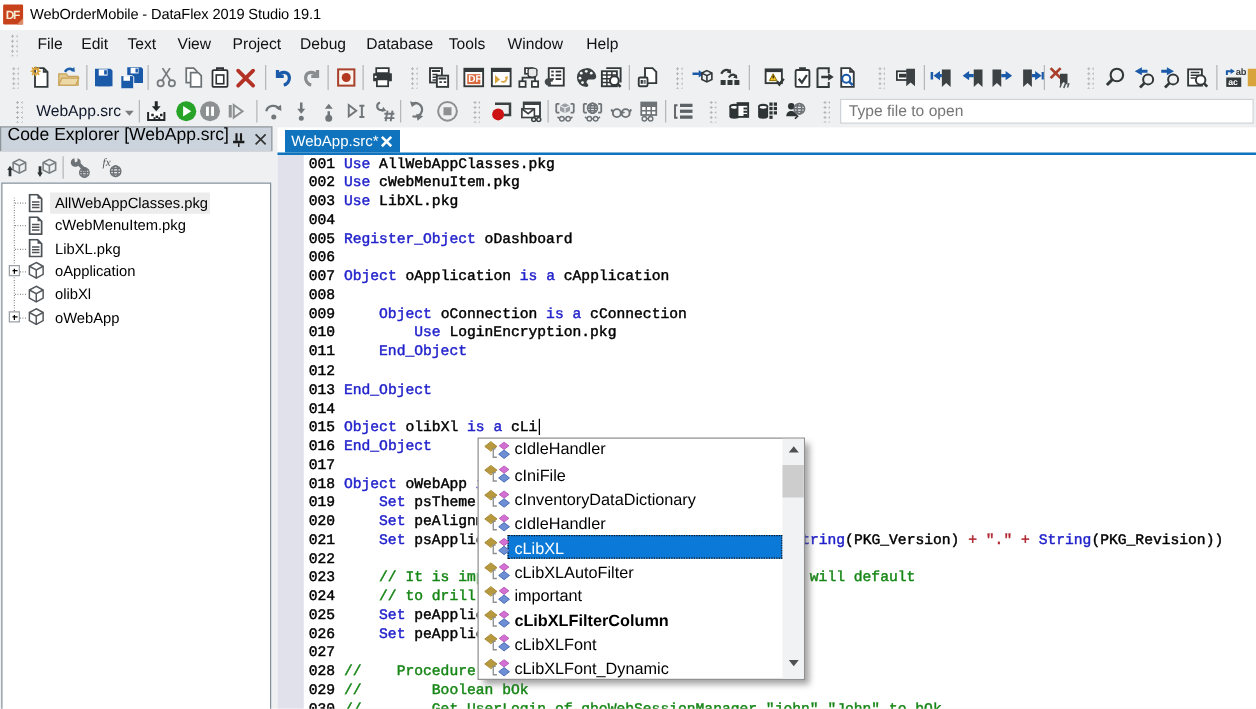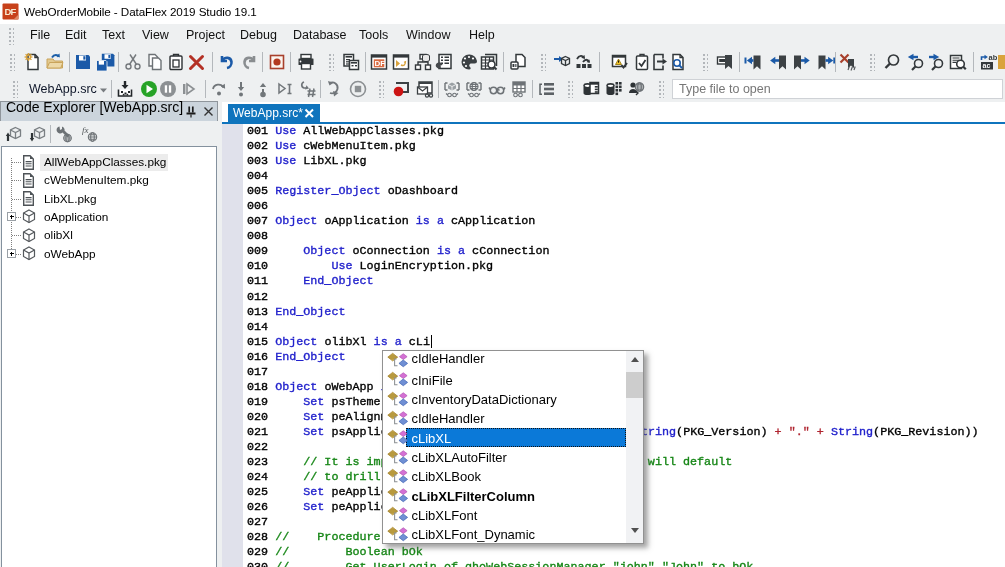--- a/index.html
+++ b/index.html
@@ -752,21 +752,21 @@
       <span class="lbl" style="position:absolute;left:27.5px;top:2.5px;">cLibXLAutoFilter</span>
     </div>
     <div class="prow" style="top:466.8px;width:242px;">
       <svg width="25" height="19" viewBox="0 0 26 19" style="position:absolute;left:1px;top:0;z-index:2">
         <path d="M8 2 L13 6 L8 10 L3 6 z" fill="#d9bc55" stroke="#a8883a" stroke-width="0.8"></path>
         <path d="M8 6.5 L13 10.5 L8 14 L3 10.5 z" fill="#b89a3e" stroke="#a8883a" stroke-width="0.6" transform="translate(0,-1.5) scale(1,0.72)"></path>
         <path d="M12 8 h-2 v7 h3" fill="none" stroke="#8c9093" stroke-width="1.1"></path>
         <path d="M19 2.5 L23 5.5 L19 8.5 L15 5.5 z" fill="#d470d4" stroke="#b050b0" stroke-width="0.7"></path>
         <path d="M19 9 L23.5 12.5 L19 16 L14.5 12.5 z" fill="#6f8fd4" stroke="#3a5fb0" stroke-width="0.7"></path>
       </svg>
-      <span class="lbl" style="position:absolute;left:27.5px;top:2.5px;">cLibXLBook</span>
+      <span class="lbl" style="position:absolute;left:27.5px;top:2.5px;">important</span>
     </div>
     <div class="prow" style="top:486.1px;width:242px;">
       <svg width="25" height="19" viewBox="0 0 26 19" style="position:absolute;left:1px;top:0;z-index:2">
         <path d="M8 2 L13 6 L8 10 L3 6 z" fill="#d9bc55" stroke="#a8883a" stroke-width="0.8"></path>
         <path d="M8 6.5 L13 10.5 L8 14 L3 10.5 z" fill="#b89a3e" stroke="#a8883a" stroke-width="0.6" transform="translate(0,-1.5) scale(1,0.72)"></path>
         <path d="M12 8 h-2 v7 h3" fill="none" stroke="#8c9093" stroke-width="1.1"></path>
         <path d="M19 2.5 L23 5.5 L19 8.5 L15 5.5 z" fill="#d470d4" stroke="#b050b0" stroke-width="0.7"></path>
         <path d="M19 9 L23.5 12.5 L19 16 L14.5 12.5 z" fill="#6f8fd4" stroke="#3a5fb0" stroke-width="0.7"></path>
       </svg>
       <span class="lbl" style="position:absolute;left:27.5px;top:2.5px;font-weight:bold;">cLibXLFilterColumn</span>

